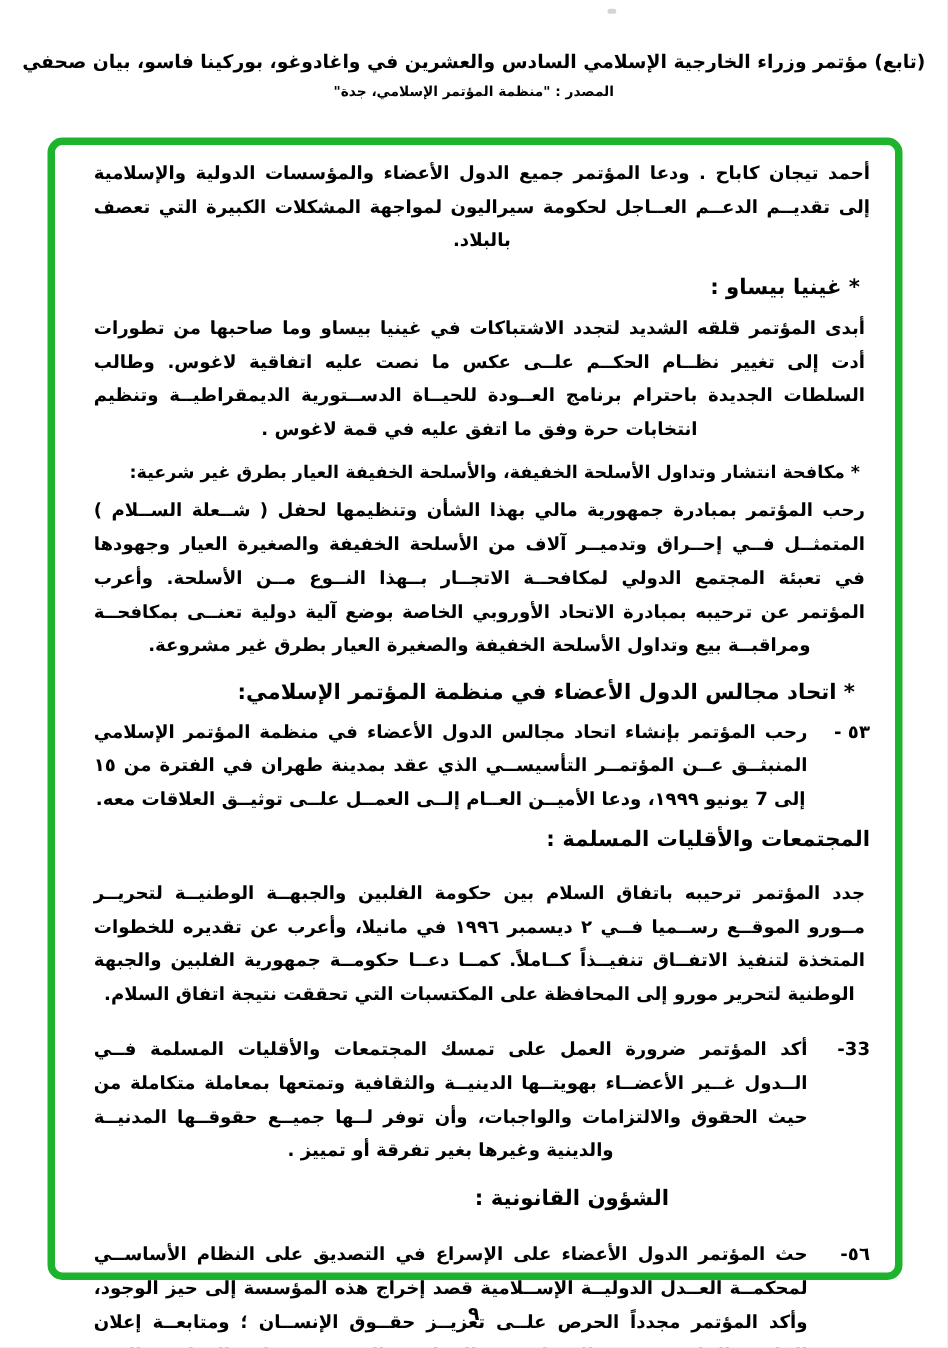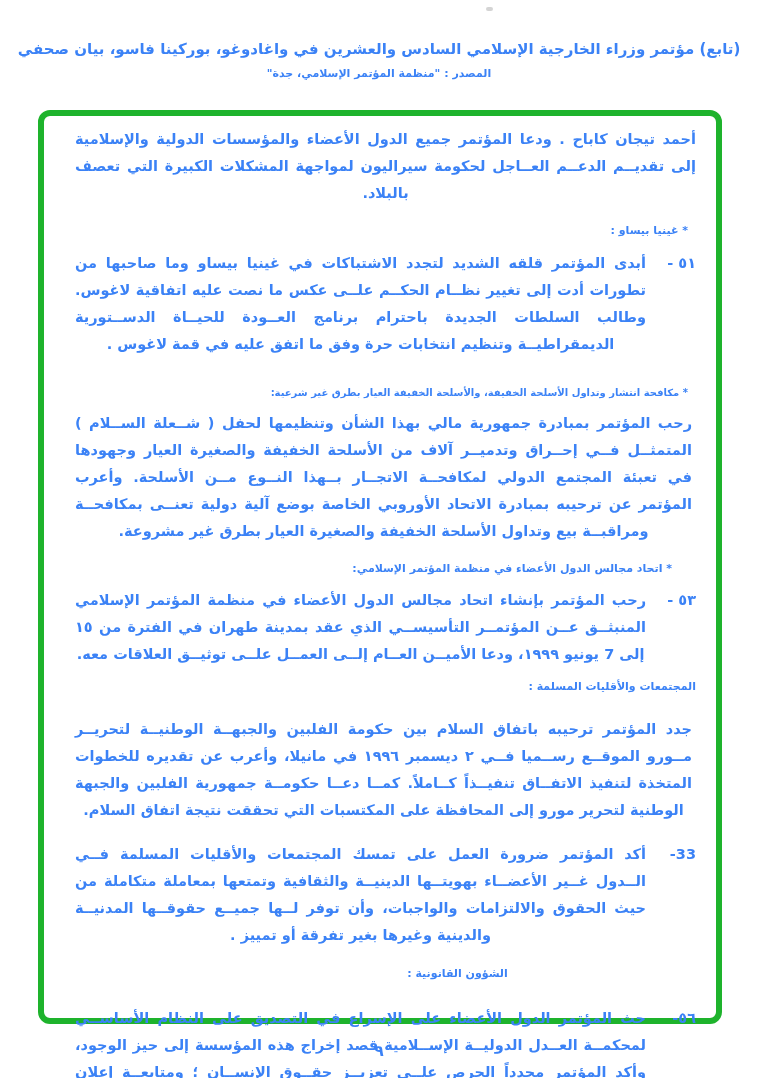--- a/index.html
+++ b/index.html
@@ -2,21 +2,21 @@
 <html lang="ar"><head>
 <meta charset="utf-8">
 <style>
   html,body{margin:0;padding:0;background:#e8e8e8;}
   .page{
     position:relative;
     width:758px;height:1078px;
     background:#ffffff;
     font-family:"DejaVu Sans", sans-serif;
     direction:rtl;
-    color:#3b82f6;
+    color:#000000;
     overflow:hidden;
   }
   
   .speck{
     position:absolute;left:486px;top:7px;width:7px;height:4px;
     background:#c9c9c9;border-radius:2px;opacity:.8;
   }
   .header{
     position:absolute;top:40px;left:0;right:0;text-align:center;
   }
@@ -41,28 +41,28 @@
     line-height:27px;
     font-weight:700;
   }
   .para{
     margin:0;
     text-align:justify;
     text-align-last:center;
   }
   .heading{
     font-weight:800;
-    font-size:11px;
+    font-size:17px;
     white-space:nowrap;
     text-align:right;
     padding-right:8px;
   }
   .h-guinea   {margin:10px 0 6px;}
-  .h-weapons  {margin:21px 0 4px; font-size:10px;}
-  .h-union    {margin:10px 16px 5px;}
+  .h-weapons  {margin:7px 0 4px; font-size:14px;}
+  .h-union    {margin:10px 4px 5px;}
   .h-minor    {margin:5px 0 16px; padding-right:0;}
   .h-legal    {margin:11px 0 18px; text-align:center; position:relative; left:76px;}
   .item{
     display:flex;
     margin:0;
   }
   .item .num{
     flex:0 0 46px;
     text-align:right;
     white-space:nowrap;
@@ -94,21 +94,20 @@
   </div>
 
   <div class="green-box">
     <div class="box-content">
 
       <p class="para">أحمد تيجان كاباح . ودعا المؤتمر جميع الدول الأعضاء والمؤسسات الدولية والإسلامية إلى تقديــم الدعــم العــاجل لحكومة سيراليون لمواجهة المشكلات الكبيرة التي تعصف بالبلاد.</p>
 
       <div class="heading h-guinea">* غينيا بيساو :</div>
 
       <div class="item">
-        <div class="num">٥١ -</div>
         <div class="body">أبدى المؤتمر قلقه الشديد لتجدد الاشتباكات في غينيا بيساو وما صاحبها من تطورات أدت إلى تغيير نظــام الحكــم علــى عكس ما نصت عليه اتفاقية لاغوس. وطالب السلطات الجديدة باحترام برنامج العــودة للحيــاة الدســتورية الديمقراطيــة وتنظيم انتخابات حرة وفق ما اتفق عليه في قمة لاغوس .</div>
       </div>
 
       <div class="heading h-weapons">* مكافحة انتشار وتداول الأسلحة الخفيفة، والأسلحة الخفيفة العيار بطرق غير شرعية:</div>
 
       <div class="item">
         <div class="body">رحب المؤتمر بمبادرة جمهورية مالي بهذا الشأن وتنظيمها لحفل ( شــعلة الســلام ) المتمثــل فــي إحــراق وتدميــر آلاف من الأسلحة الخفيفة والصغيرة العيار وجهودها في تعبئة المجتمع الدولي لمكافحــة الاتجــار بــهذا النــوع مــن الأسلحة. وأعرب المؤتمر عن ترحيبه بمبادرة الاتحاد الأوروبي الخاصة بوضع آلية دولية تعنــى بمكافحــة  ومراقبــة بيع وتداول الأسلحة الخفيفة والصغيرة العيار بطرق غير مشروعة.</div>
       </div>
 
       <div class="heading h-union">* اتحاد مجالس الدول الأعضاء في منظمة المؤتمر الإسلامي:</div>

